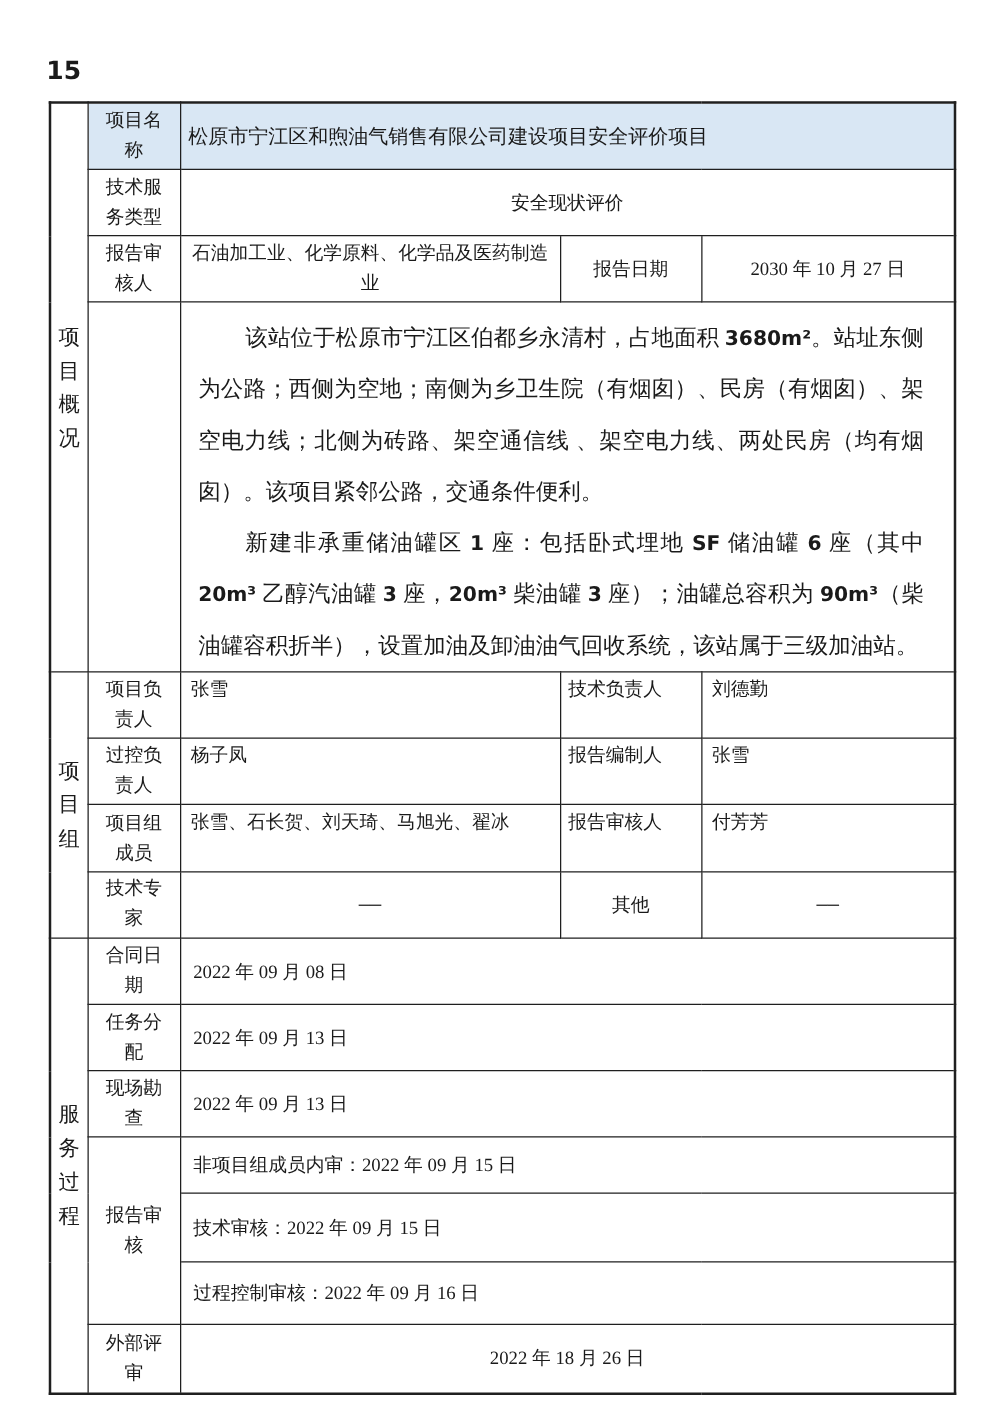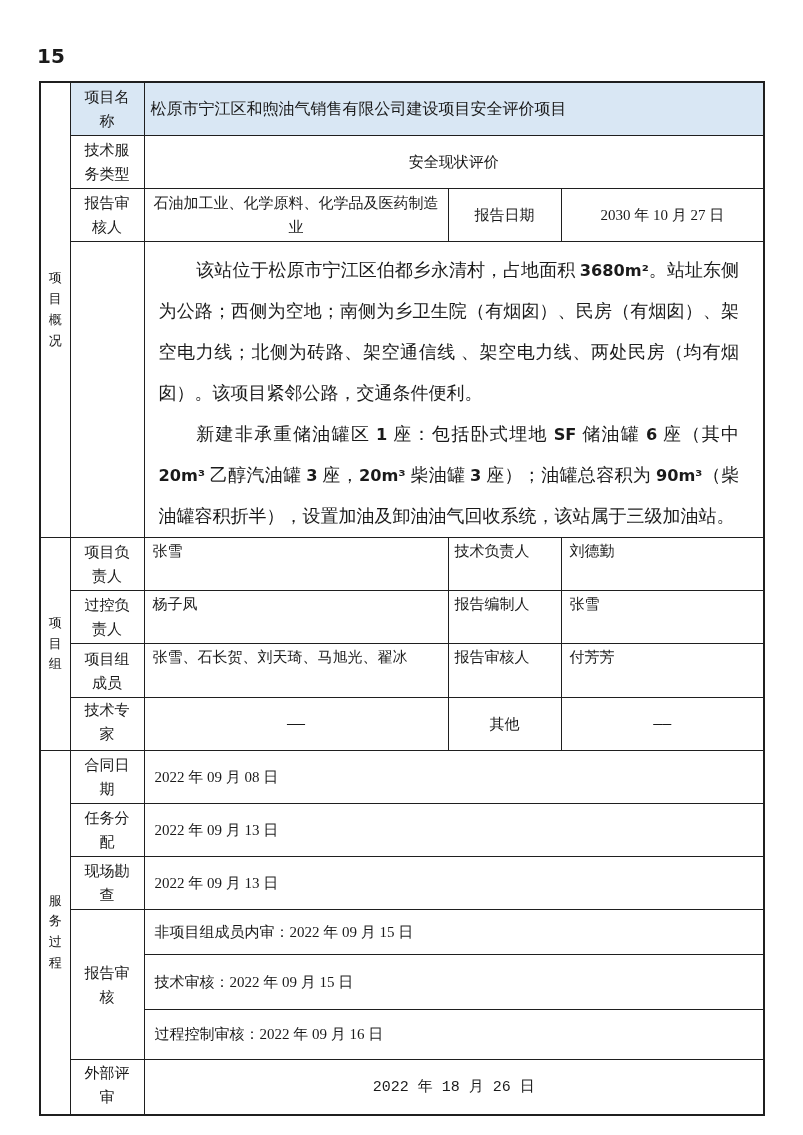--- a/index.html
+++ b/index.html
@@ -32,27 +32,27 @@
     padding: 2px 6px;
     font-size: 15px;
     overflow: hidden;
     vertical-align: middle;
   }
   
   .r1  { height: 52px; }  .r2  { height: 52px; }  .r3  { height: 48px; }
   .r4  { height: 290px; } .r5  { height: 49px; }  .r6  { height: 51px; }
   .r7  { height: 54px; padding-left: 25px; }  .r8  { height: 53px; font-family: Liberation Mono, monospace; }  .r9  { height: 50px; }
   .r10 { height: 52px; }  .r11 { height: 53px; padding-left: 48px; }  .r12 { height: 45px; }
-  .r13 { height: 55px; }  .r14 { height: 50px; }  .r15 { height: 55px; font-family: Liberation Mono, monospace; }
+  .r13 { height: 55px; }  .r14 { height: 50px; }  .r15 { height: 55px; }
 
   .sec-cell { padding: 0; }
   .vtext {
     width: 1em; margin: 0 auto;
     line-height: 1.6; text-align: left;
-    word-break: break-all; font-size: 13px;
+    word-break: break-all; font-size: 17px;
   }
   .lbl {
     text-align: center; vertical-align: middle;
     line-height: 1.6; padding: 2px 10px;
   }
   .hdr { background: var(--hdr-bg); }
   .title-cell { text-align: left; font-size: 16px; }
   .center { text-align: center; }
   .mid-lbl { vertical-align: top; padding: 4px 6px; }
   .team-val { vertical-align: top; padding: 4px 8px; }

